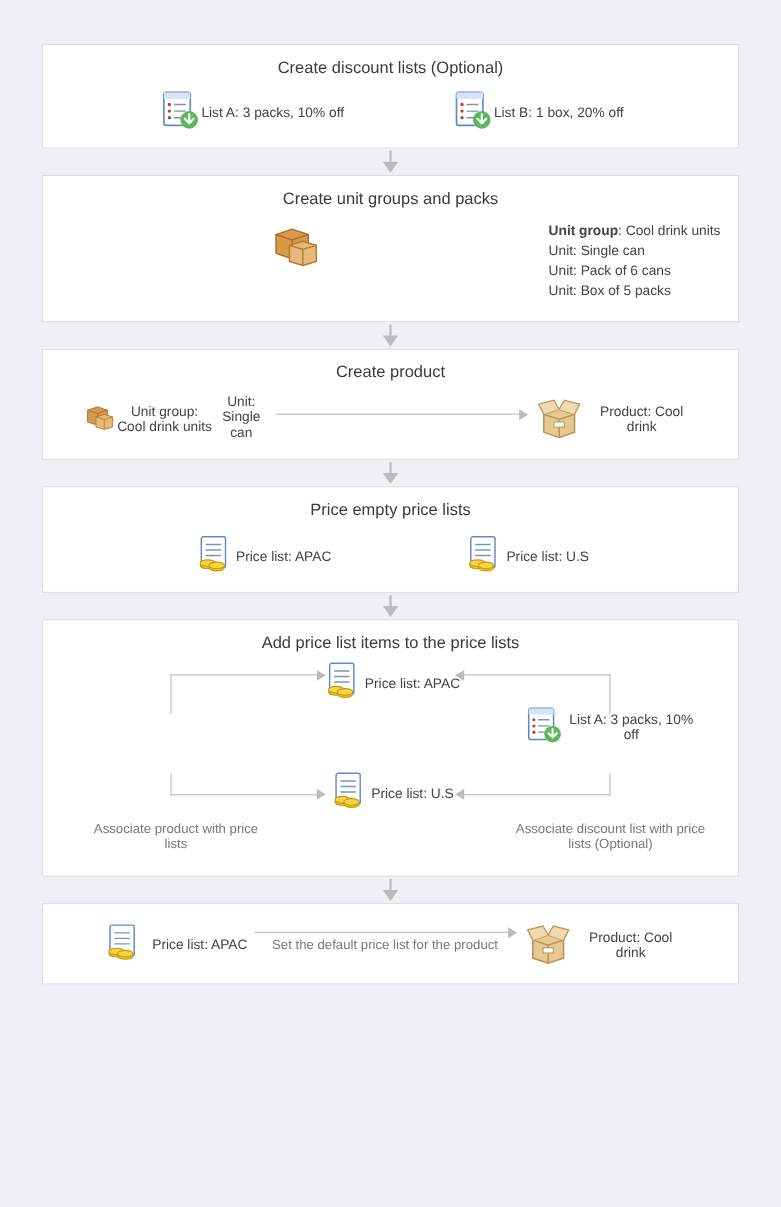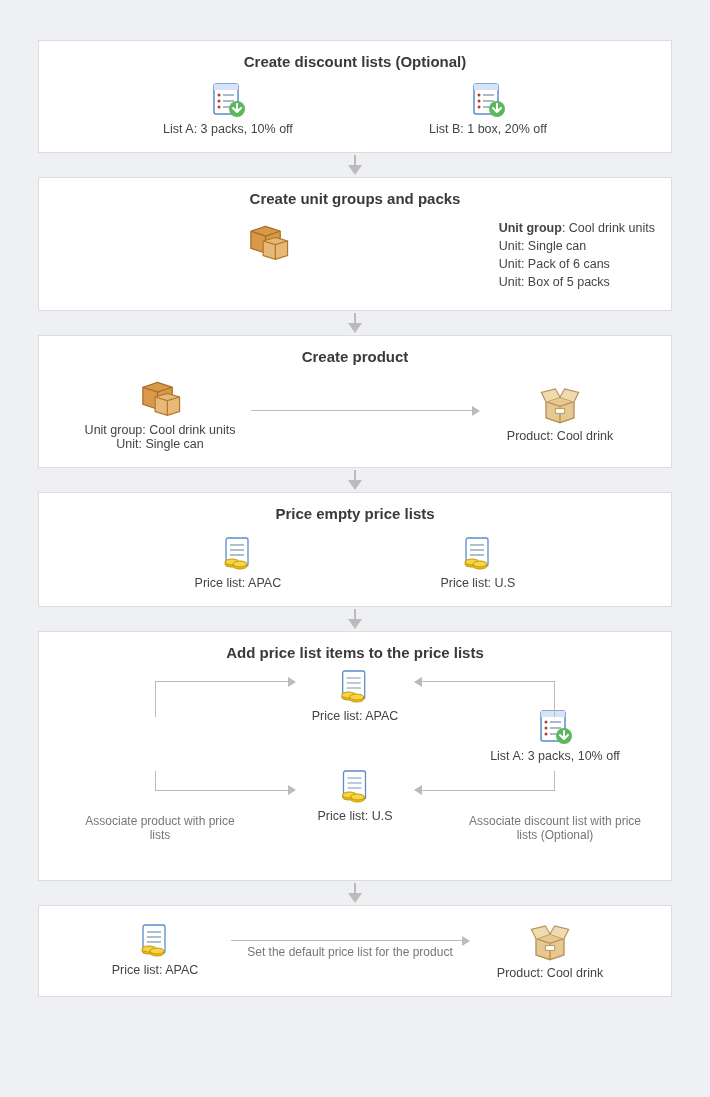--- a/index.html
+++ b/index.html
@@ -14,27 +14,27 @@
     position: relative;
   }
   .card {
     background: #fff;
     border: 1px solid #ddd;
     padding: 12px 16px 14px 16px;
     position: relative;
   }
   .card-title {
     text-align: center;
-    font-weight: 700;
+    font-weight: 400;
     font-size: 15px;
     color: #3a3a3a;
     margin-bottom: 8px;
   }
   .row { display: flex; justify-content: space-around; align-items: flex-start; }
-  .col { display: flex; flex-direction: column; align-items: center; text-align: center; justify-content: space-between; }
+  .col { display: flex; flex-direction: row; align-items: center; text-align: center; justify-content: space-between; }
   .label { font-size: 12.5px; color: #444; margin-top: 4px; }
   .connector {
     width: 100%;
     height: 24px;
     display: flex;
     flex-direction: column;
     align-items: center;
     justify-content: center;
   }
   .connector .line {
@@ -194,21 +194,21 @@
       <div class="label">Price list: U.S</div>
     </div>
   </div>
 </div>
 
 <div class="connector">
     <div class="line"></div>
     <div class="arrow"></div>
   </div>
 
-<div class="card" style="padding-bottom:16px">
+<div class="card" style="padding-bottom:0">
   <div class="card-title">Add price list items to the price lists</div>
   <div style="position:relative; height:195px;">
 
     <div class="col" style="position:absolute; left:50%; top:0; transform:translateX(-50%)">
       <div class="icon"><svg viewBox="0 0 40 36">
             <use href="#pricelist-icon"></use>
           </svg></div>
       <div class="label">Price list: APAC</div>
     </div>
 

